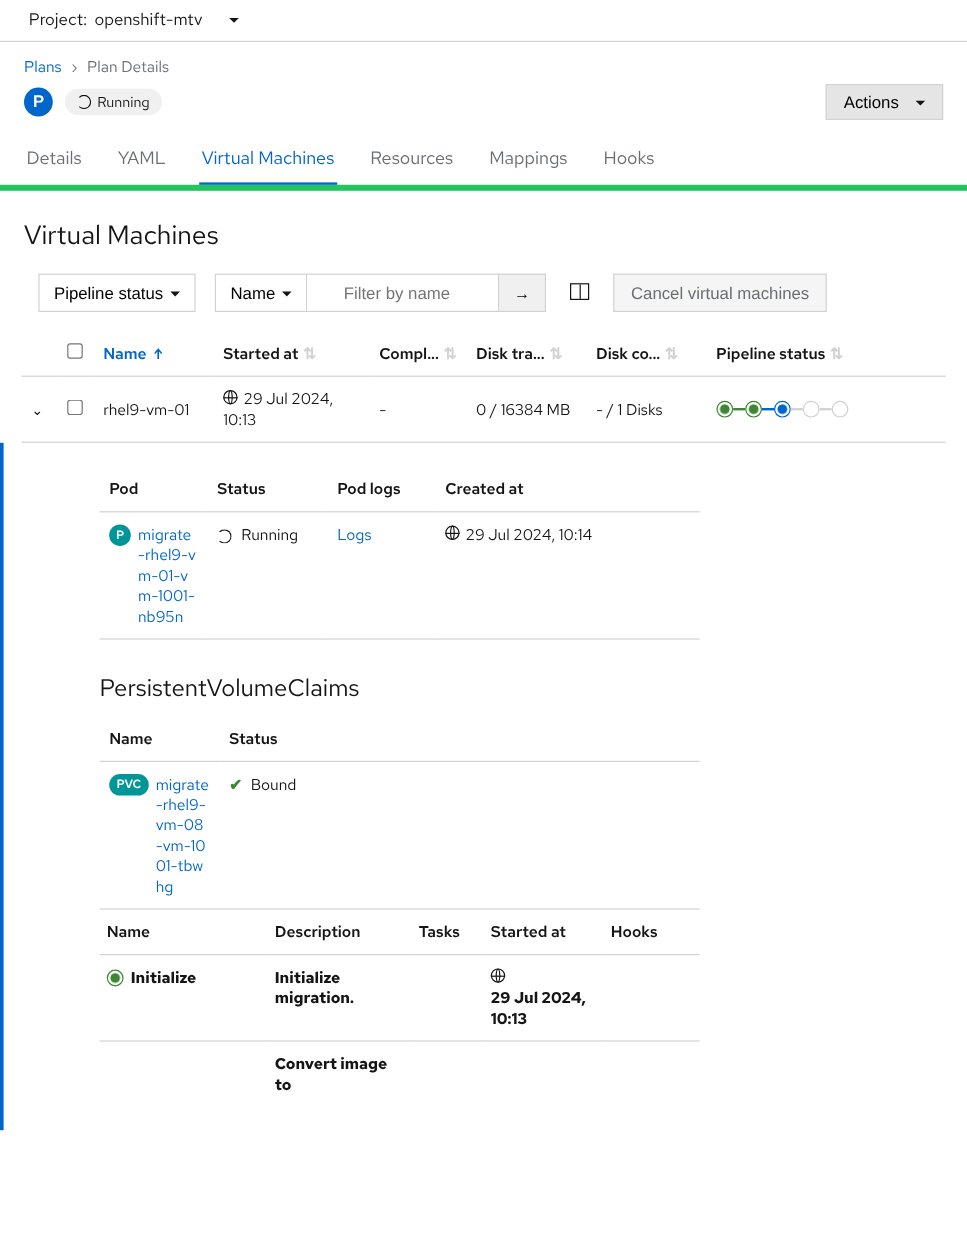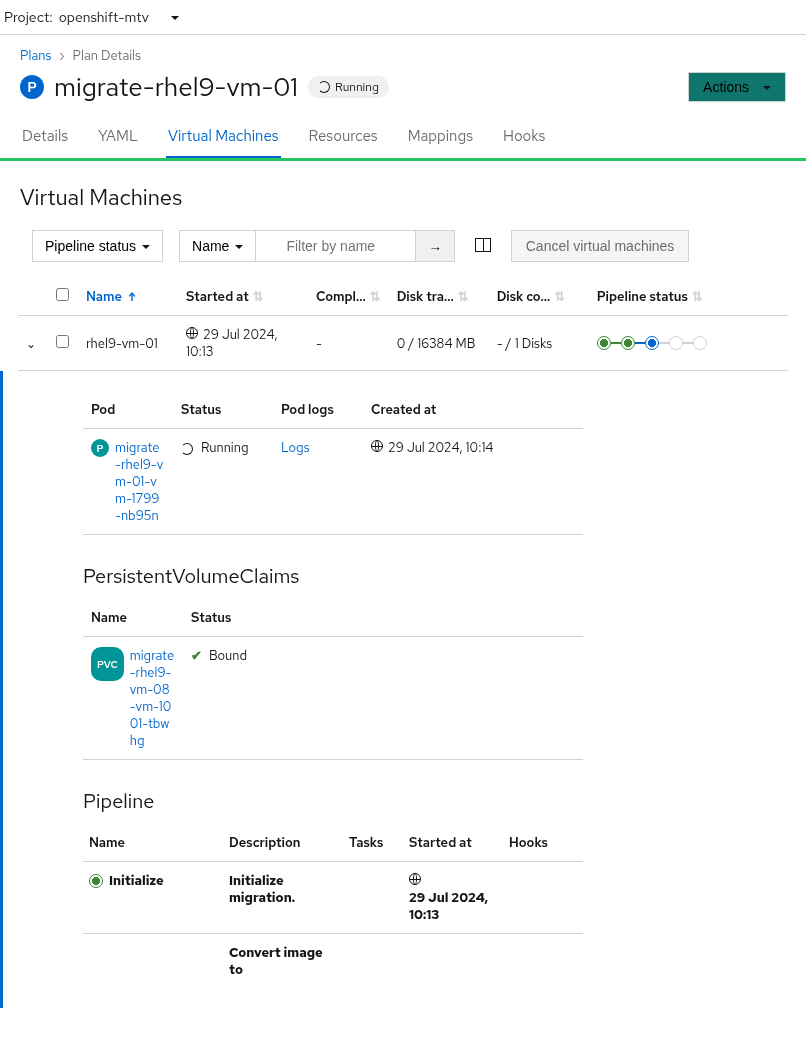--- a/index.html
+++ b/index.html
@@ -10,21 +10,21 @@
   body {
     font-family: "Red Hat Text", "Overpass", Arial, sans-serif;
     font-size: 14px;
     color: #151515;
     background: #fff;
   }
   a { color: #0066cc; text-decoration: none; }
   
   
   .project-bar {
-    padding: 8px 4px;
+    padding: 8px 24px;
     border-bottom: 1px solid #d2d2d2;
     display: flex;
     align-items: flex-end;
     gap: 6px;
   }
   .project-bar .label { font-weight: 400; }
   .caret-down::after {
     content: "";
     display: inline-block;
     border: 4px solid transparent;
@@ -88,35 +88,35 @@
     height: 12px;
     border: 1.5px solid #151515;
     border-radius: 50%;
     border-left-color: transparent;
     display: inline-block;
     position: relative;
     flex-shrink: 0;
   }
   .actions-btn {
     border: 1px solid #d2d2d2;
-    background: #0f766e;
+    background: #e5e5e5;
     padding: 6px 14px;
     font-size: 14px;
     cursor: pointer;
     display: inline-flex;
     align-items: center;
     gap: 8px;
   }
   
   
   .tabs {
     display: flex;
     gap: 26px;
     padding: 0 20px;
-    border-bottom: 3px solid #22c55e;
+    border-bottom: 5px solid #22c55e;
   }
   .tab {
     padding: 10px 2px;
     color: #6a6e73;
     font-size: 15px;
     cursor: pointer;
   }
   .tab.active {
     color: #0066cc;
     border-bottom: 2px solid #0066cc;
@@ -301,21 +301,21 @@
     color: #fff;
     font-size: 10px;
     font-weight: 600;
     flex-shrink: 0;
     margin-right: 4px;
   }
   .resource-badge-pvc {
     display: inline-flex;
     align-items: center;
     justify-content: center;
-    height: 34px;
+    height: 18px;
     border-radius: 10px;
     background: #009596;
     color: #fff;
     font-size: 10px;
     font-weight: 600;
     flex-shrink: 0;
     margin-right: 4px;
     padding: 0 6px;
   }
   .link-cell {
@@ -407,21 +407,20 @@
 
 <div class="breadcrumb">
   <a href="#">Plans</a>
   <span class="sep"></span>
   <span>Plan Details</span>
 </div>
 
 <div class="page-header">
   <div class="page-header-left">
     <span class="resource-badge-round">P</span>
-    <h1 class="page-title">migrate-rhel9-vm-01</h1>
     <span class="status-chip">
       <span class="sync-icon"></span>
       <span>Running</span>
     </span>
   </div>
   <button class="actions-btn">
     <span>Actions</span>
     <span class="caret-down"></span>
   </button>
 </div>
@@ -511,21 +510,21 @@
         <th style="width:100px">Status</th>
         <th style="width:90px">Pod logs</th>
         <th>Created at</th>
       </tr>
     </thead>
     <tbody>
       <tr>
         <td>
           <div class="link-cell">
             <span class="resource-badge-sm">P</span>
-            <a href="#">migrate-rhel9-vm-01-vm-1799-nb95n</a>
+            <a href="#">migrate-rhel9-vm-01-vm-1001-nb95n</a>
           </div>
         </td>
         <td>
           <span class="sync-icon" style="vertical-align:middle;margin-right:5px"></span>
           <span>Running</span>
         </td>
         <td><a href="#">Logs</a></td>
         <td><span class="globe-ico"></span><span>29 Jul 2024, 10:14</span></td>
       </tr>
     </tbody>
@@ -548,21 +547,20 @@
           </div>
         </td>
         <td>
           <span class="check-ico">✔</span>
           <span>Bound</span>
         </td>
       </tr>
     </tbody>
   </table>
 
-  <h3 class="sub-section-title spacer-section">Pipeline</h3>
   <table class="pipeline-table">
     <thead>
       <tr>
         <th style="width:140px">Name</th>
         <th style="width:120px">Description</th>
         <th style="width:60px">Tasks</th>
         <th style="width:100px">Started at</th>
         <th>Hooks</th>
       </tr>
     </thead>

